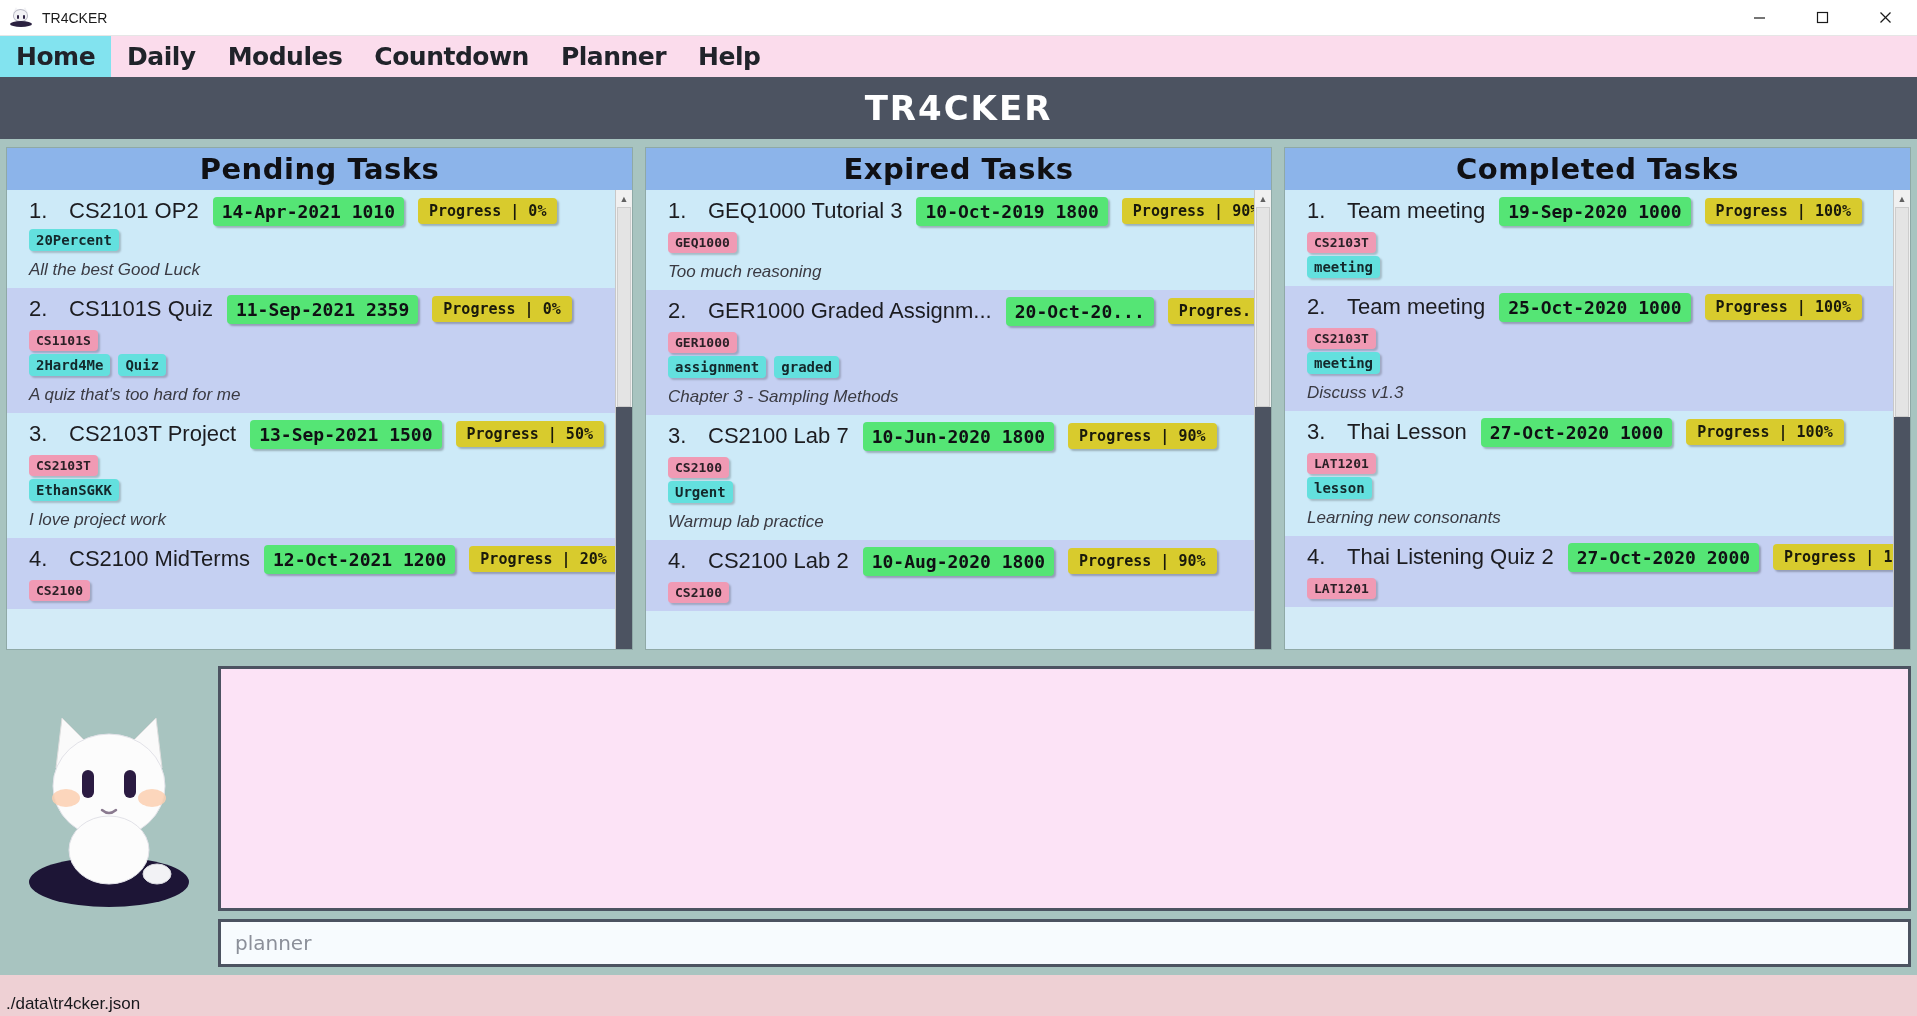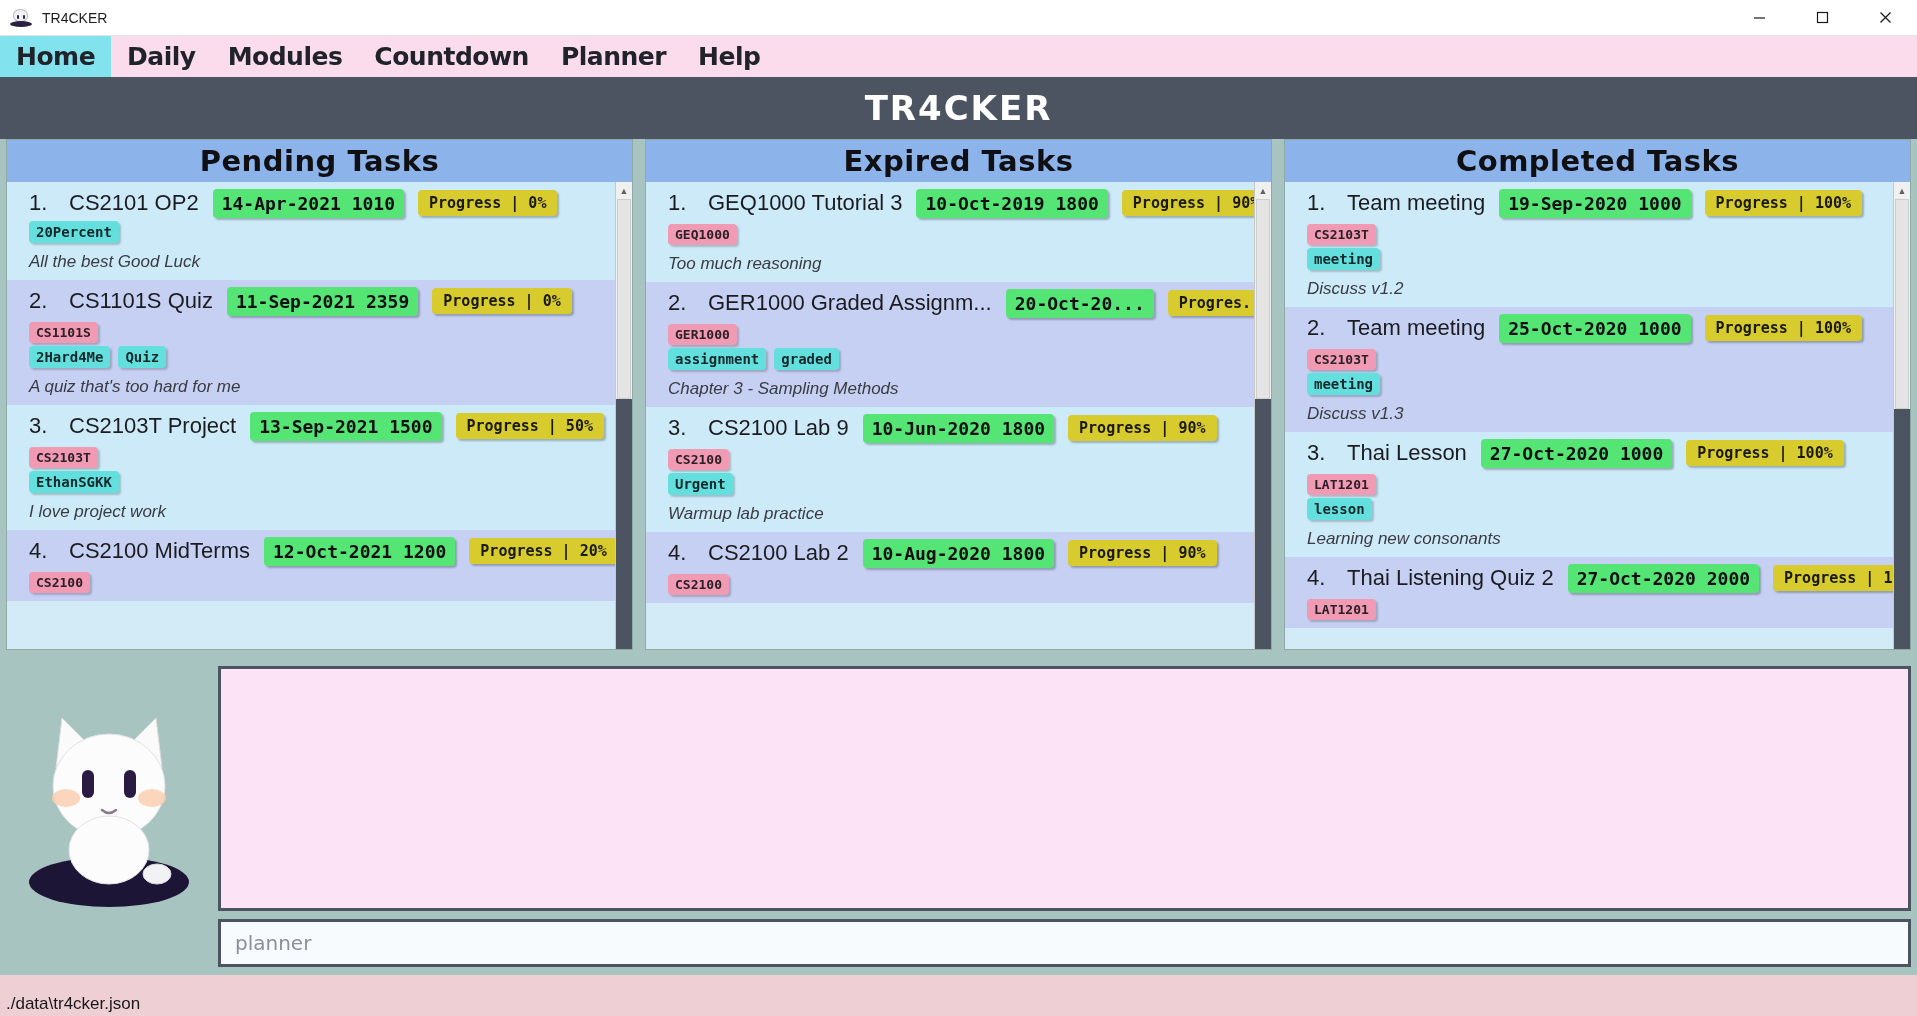--- a/index.html
+++ b/index.html
@@ -72,21 +72,21 @@
   }
   .banner-title {
     font-family: "DejaVu Sans", sans-serif;
     font-size: 34px; font-weight: bold; color: #ffffff;
     letter-spacing: 2px;
   }
 
   
   .columns {
     height: 519px; background: #a8c4c0;
-    display: flex; padding: 0 6px 8px 6px; gap: 12px;
+    display: flex; padding: 8px 6px 8px 6px; gap: 12px;
   }
   .column {
     flex: 1 1 0; display: flex; flex-direction: column;
     border: 1px solid #8fa9a6; overflow: hidden;
     background: #d3ebf7;
   }
   .col-header {
     background: #8cb4ea; height: 42px;
     display: flex; align-items: center; justify-content: center;
     flex: 0 0 auto;
@@ -353,21 +353,21 @@
             </div>
             <div class="task-tags-tag">
               <span class="tag-label">assignment</span>
               <span class="tag-label">graded</span>
             </div>
             <div class="task-desc">Chapter 3 - Sampling Methods</div>
           </div>
           <div class="task odd">
             <div class="task-row1">
               <span class="task-index">3.</span>
-              <span class="task-title">CS2100 Lab 9</span>
+              <span class="task-title">CS2100 Lab 7</span>
               <span class="badge-date">10-Jun-2020 1800</span>
               <span class="badge-progress">Progress | 90%</span>
             </div>
             <div class="task-tags-mod">
               <span class="tag-module">CS2100</span>
             </div>
             <div class="task-tags-tag">
               <span class="tag-label">Urgent</span>
             </div>
             <div class="task-desc">Warmup lab practice</div>
@@ -405,21 +405,20 @@
               <span class="task-title">Team meeting</span>
               <span class="badge-date">19-Sep-2020 1000</span>
               <span class="badge-progress">Progress | 100%</span>
             </div>
             <div class="task-tags-mod">
               <span class="tag-module">CS2103T</span>
             </div>
             <div class="task-tags-tag">
               <span class="tag-label">meeting</span>
             </div>
-            <div class="task-desc">Discuss v1.2</div>
           </div>
           <div class="task even">
             <div class="task-row1">
               <span class="task-index">2.</span>
               <span class="task-title">Team meeting</span>
               <span class="badge-date">25-Oct-2020 1000</span>
               <span class="badge-progress">Progress | 100%</span>
             </div>
             <div class="task-tags-mod">
               <span class="tag-module">CS2103T</span>

